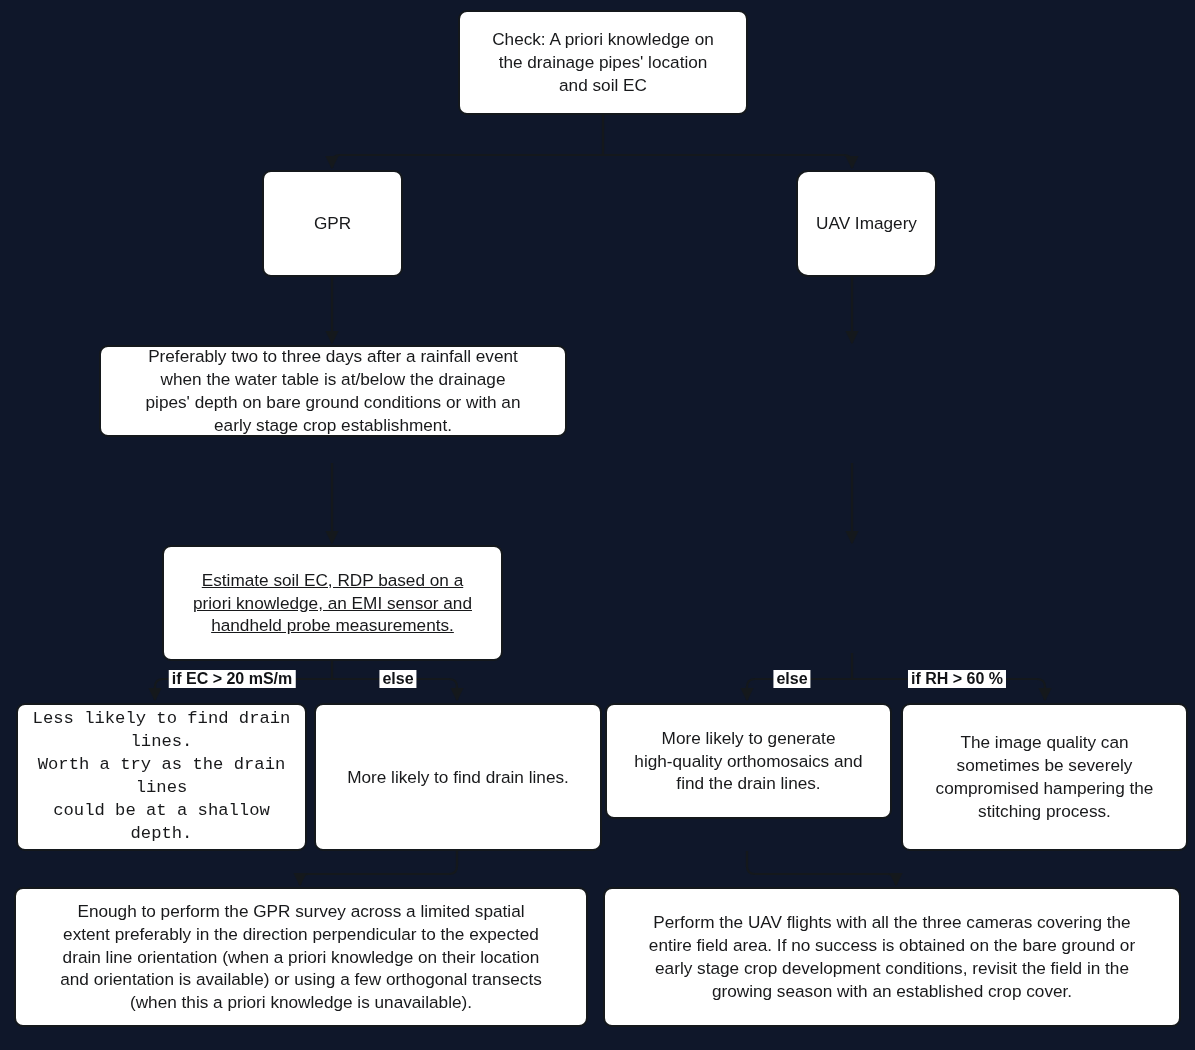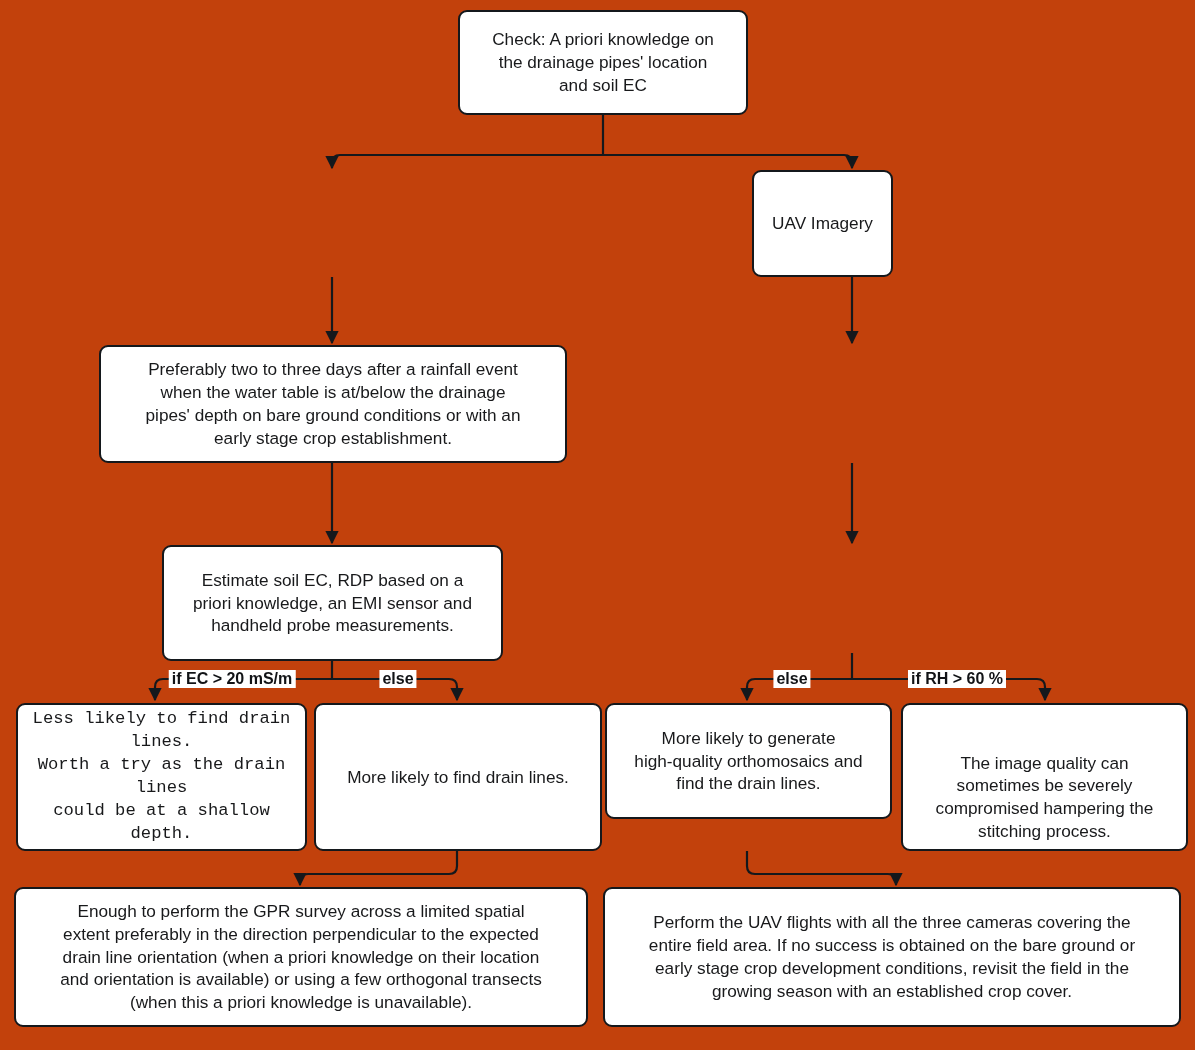--- a/index.html
+++ b/index.html
@@ -7,21 +7,21 @@
     padding: 0;
     background: #ffffff;
   }
   body {
     font-family: "Liberation Sans", sans-serif;
   }
   #canvas {
     position: relative;
     width: 1195px;
     height: 1050px;
-    background: #c2410c;
+    background: #0f172a;
     overflow: hidden;
   }
   #wires {
     position: absolute;
     left: 0;
     top: 0;
     width: 1195px;
     height: 1050px;
     pointer-events: none;
   }
@@ -99,34 +99,37 @@
       <path d="M 747 851 L 747 866 Q 747 874 755 874 L 888 874 Q 896 874 896 882 L 896 885" marker-end="url(#arrow)"></path>
     </g>
   </svg>
 
   <div class="node" style="left:458px; top:10px; width:290px; height:105px;">
     <span class="txt">Check: A priori knowledge on
 the drainage pipes' location
 and soil EC</span>
   </div>
 
+  <div class="node" style="left:262px; top:170px; width:141px; height:107px;">
+    <span class="txt">GPR</span>
+  </div>
 
-  <div class="node" style="left:752px; top:170px; width:141px; height:107px;">
+  <div class="node" style="left:796px; top:170px; width:141px; height:107px;border-radius:12px;">
     <span class="txt">UAV Imagery</span>
   </div>
 
-  <div class="node" style="left:99px; top:345px; width:468px; height:118px;">
+  <div class="node" style="left:99px; top:345px; width:468px; height:92px;">
     <span class="txt">Preferably two to three days after a rainfall event
 when the water table is at/below the drainage
 pipes' depth on bare ground conditions or with an
 early stage crop establishment.</span>
   </div>
 
 
-  <div class="node" style="left:162px; top:545px; width:341px; height:116px;">
+  <div class="node" style="left:162px; top:545px; width:341px; height:116px;text-decoration:underline;">
     <span class="txt">Estimate soil EC, RDP based on a
 priori knowledge, an EMI sensor and
 handheld probe measurements.</span>
   </div>
 
 
   <div class="edge-label" style="left:232px; top:679px;">if EC &gt; 20 mS/m</div>
   <div class="edge-label" style="left:398px; top:679px;">else</div>
   <div class="edge-label" style="left:792px; top:679px;">else</div>
   <div class="edge-label" style="left:957px; top:679px;">if RH &gt; 60 %</div>
@@ -140,21 +143,21 @@
   <div class="node" style="left:314px; top:703px; width:288px; height:148px;">
     <span class="txt">More likely to find drain lines.</span>
   </div>
 
   <div class="node" style="left:605px; top:703px; width:287px; height:116px;">
     <span class="txt">More likely to generate
 high-quality orthomosaics and
 find the drain lines.</span>
   </div>
 
-  <div class="node" style="left:901px; top:703px; width:287px; height:148px;align-items:flex-end;">
+  <div class="node" style="left:901px; top:703px; width:287px; height:148px;">
     <span class="txt">The image quality can
 sometimes be severely
 compromised hampering the
 stitching process.</span>
   </div>
 
   <div class="node" style="left:603px; top:887px; width:578px; height:140px;">
     <span class="txt">Perform the UAV flights with all the three cameras covering the
 entire field area. If no success is obtained on the bare ground or
 early stage crop development conditions, revisit the field in the

